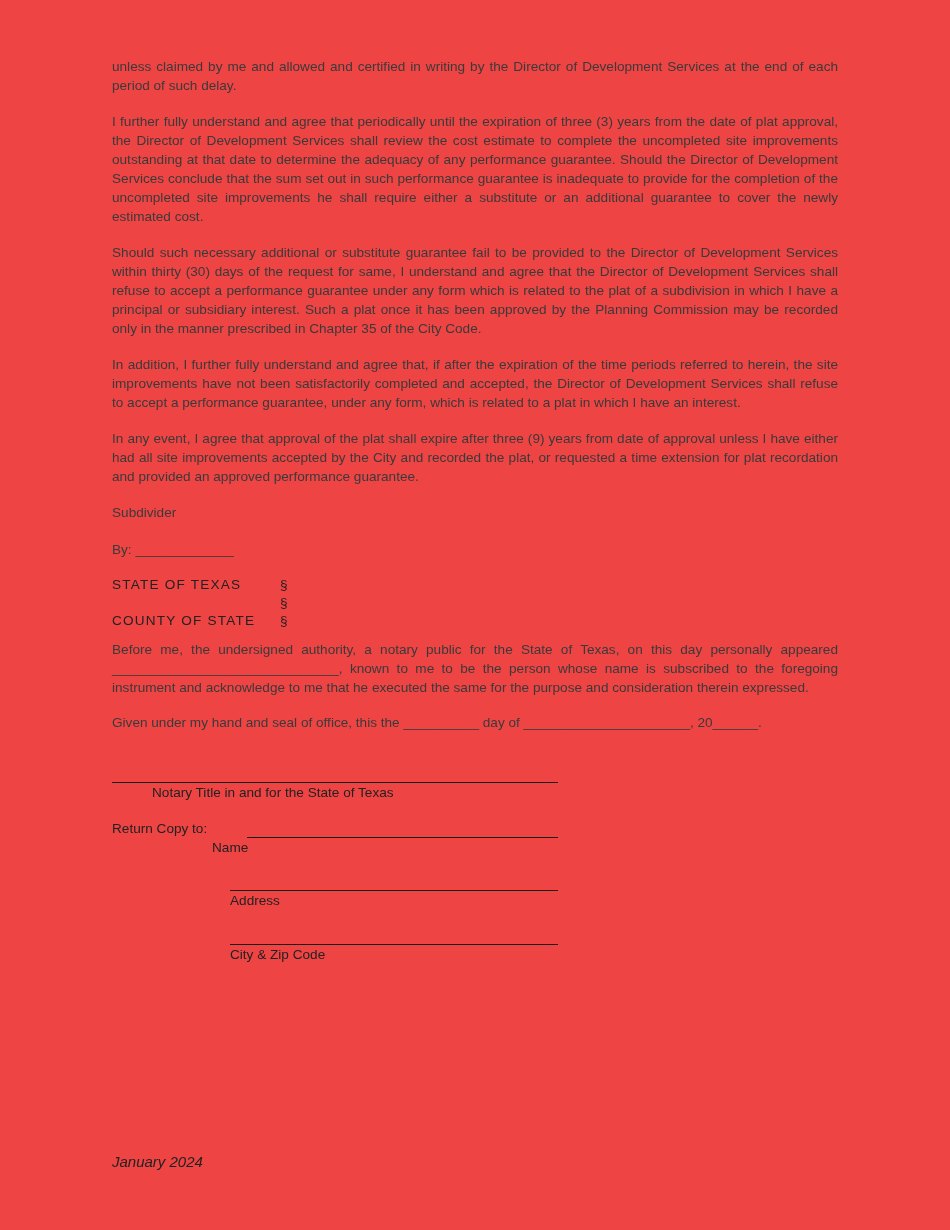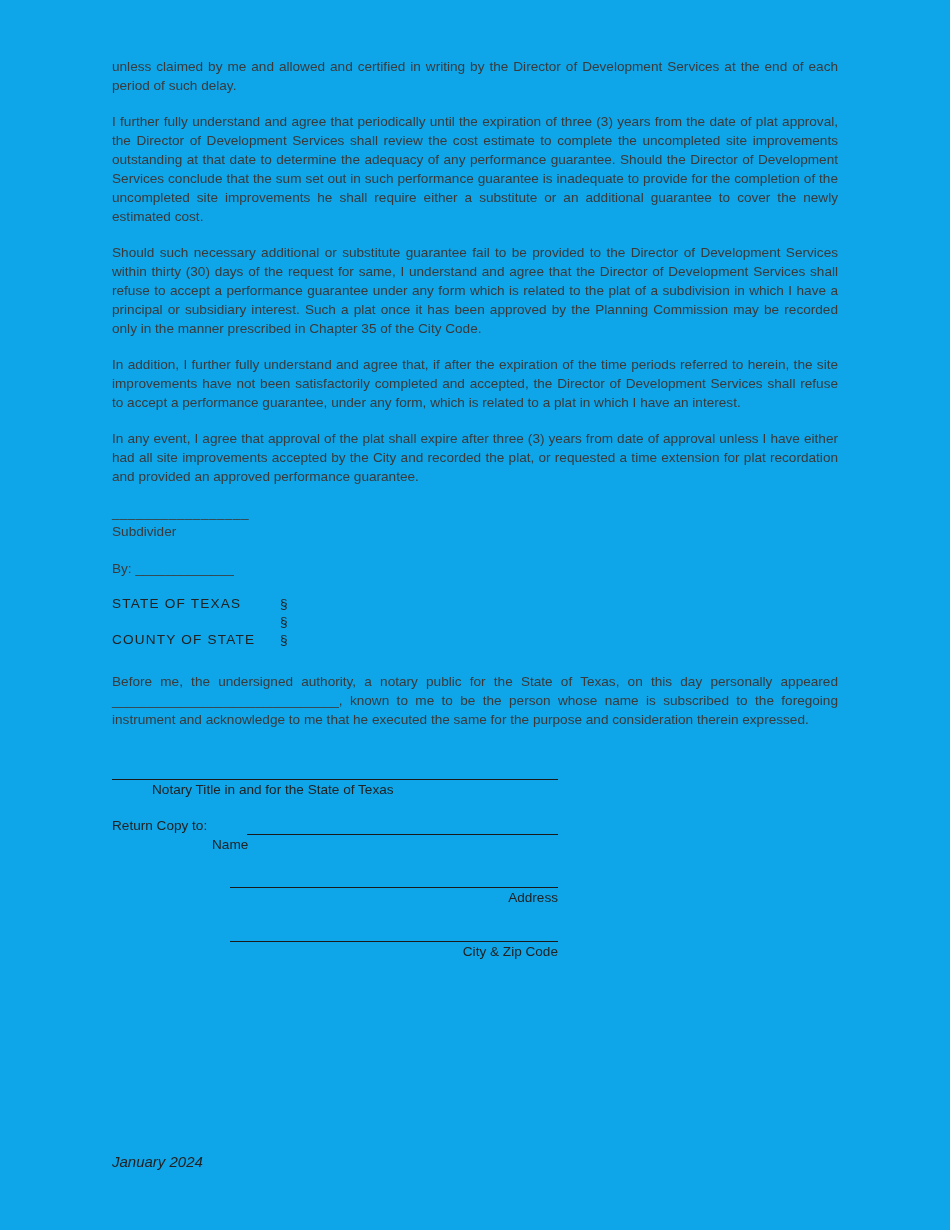--- a/index.html
+++ b/index.html
@@ -1,72 +1,71 @@
 <!DOCTYPE html>
 <html><head>
 <meta charset="utf-8">
 <style>
   html,body { margin:0; padding:0; background:#ffffff; }
   .page {
     position:relative;
     width:950px; height:1230px;
     box-sizing:border-box;
     padding:57px 112px 0 112px;
-    background:#0ea5e9;
+    background:#ef4444;
     font-family:"Liberation Sans", sans-serif;
     font-size:13.6px;
     line-height:19px;
     color:#3a3a3a;
     overflow:hidden;
   }
   p { margin:0; }
   .body-par { text-align:justify; margin-bottom:17px; }
   .executed-line { margin-bottom:13px; }
   .sig-block { margin-bottom:18px; }
   .sig-underscores { letter-spacing:0.5px; }
   .by-line { margin-bottom:17px; }
   .title-line { margin-bottom:43px; }
-  .jurisdiction { margin-bottom:23px; color:#222; line-height:18px; }
+  .jurisdiction { margin-bottom:10px; color:#222; line-height:18px; }
   .jur-row { display:flex; }
   .jur-label { width:168px; letter-spacing:1.2px; }
   .jur-symbol { width:20px; }
   .notary-par { text-align:justify; margin-bottom:16px; }
   .given-line { margin-bottom:0; }
   .notary-sig-line {
     margin-top:50px;
     width:446px; height:0;
     border-bottom:1.4px solid #1a1a1a;
   }
   .notary-caption { color:#222; padding-left:40px; margin-bottom:17px; }
   .return-row { display:flex; width:446px; align-items:center; color:#222;gap:40px; }
   .return-label { white-space:nowrap; }
   .return-blank { flex:1; border-bottom:1.4px solid #1a1a1a; height:17px; }
   .name-caption { width:346px; margin-left:100px; text-align:left; color:#222; margin-bottom:33px; }
   .blank-rule { width:328px; margin-left:118px; height:0; border-bottom:1.4px solid #1a1a1a; }
-  .rule-caption { width:328px; margin-left:118px; text-align:right; color:#222; }
+  .rule-caption { width:328px; margin-left:118px; text-align:left; color:#222; }
   .addr-caption { margin-bottom:34px; }
   .footer-date {
     position:absolute; left:112px; top:1152px;
     font-size:15px; color:#222;font-style:italic;
   }
 </style>
 </head>
 <body>
 
 <div class="page">
 
   <p class="body-par">unless claimed by me and allowed and certified in writing by the Director of Development Services at the end of each period of such delay.</p>
   <p class="body-par">I further fully understand and agree that periodically until the expiration of three (3) years from the date of plat approval, the Director of Development Services shall review the cost estimate to complete the uncompleted site improvements outstanding at that date to determine the adequacy of any performance guarantee. Should the Director of Development Services conclude that the sum set out in such performance guarantee is inadequate to provide for the completion of the uncompleted site improvements he shall require either a substitute or an additional guarantee to cover the newly estimated cost.</p>
   <p class="body-par">Should such necessary additional or substitute guarantee fail to be provided to the Director of Development Services within thirty (30) days of the request for same, I understand and agree that the Director of Development Services shall refuse to accept a performance guarantee under any form which is related to the plat of a subdivision in which I have a principal or subsidiary interest. Such a plat once it has been approved by the Planning Commission may be recorded only in the manner prescribed in Chapter 35 of the City Code.</p>
   <p class="body-par">In addition, I further fully understand and agree that, if after the expiration of the time periods referred to herein, the site improvements have not been satisfactorily completed and accepted, the Director of Development Services shall refuse to accept a performance guarantee, under any form, which is related to a plat in which I have an interest.</p>
-  <p class="body-par">In any event, I agree that approval of the plat shall expire after three (3) years from date of approval unless I have either had all site improvements accepted by the City and recorded the plat, or requested a time extension for plat recordation and provided an approved performance guarantee.</p>
+  <p class="body-par">In any event, I agree that approval of the plat shall expire after three (9) years from date of approval unless I have either had all site improvements accepted by the City and recorded the plat, or requested a time extension for plat recordation and provided an approved performance guarantee.</p>
 
 
   <div class="sig-block">
-    <p class="sig-underscores">_________________</p>
     <p>Subdivider</p>
   </div>
 
   <p class="by-line">By: _____________</p>
 
   <div class="jurisdiction">
     <div class="jur-row">
       <span class="jur-label">STATE OF TEXAS</span>
       <span class="jur-symbol">§</span>
     </div>
@@ -75,20 +74,21 @@
       <span class="jur-symbol">§</span>
     </div>
     <div class="jur-row">
       <span class="jur-label">COUNTY OF STATE</span>
       <span class="jur-symbol">§</span>
     </div>
   </div>
 
   <p class="notary-par">Before me, the undersigned authority, a notary public for the State of Texas, on this day personally appeared ______________________________, known to me to be the person whose name is subscribed to the foregoing instrument and acknowledge to me that he executed the same for the purpose and consideration therein expressed.</p>
 
+  <p class="given-line">Given under my hand and seal of office, this the __________ day of ______________________, 20______.</p>
 
   <div class="notary-sig-line"></div>
   <p class="notary-caption">Notary Title in and for the State of Texas</p>
 
   <div class="return-row">
     <span class="return-label">Return Copy to:</span>
     <span class="return-blank"></span>
   </div>
   <p class="name-caption">Name</p>
 

